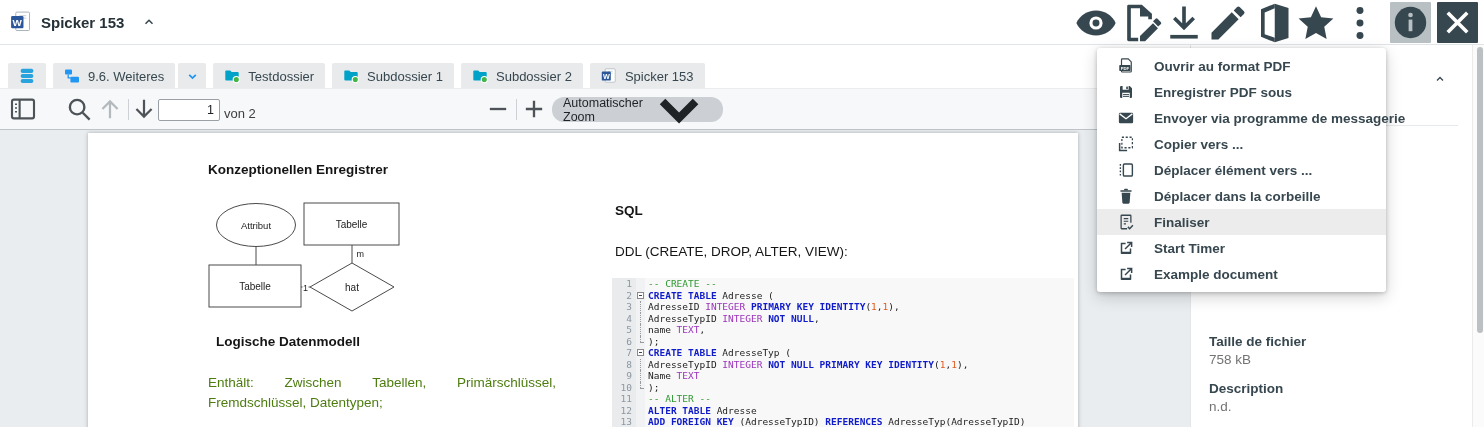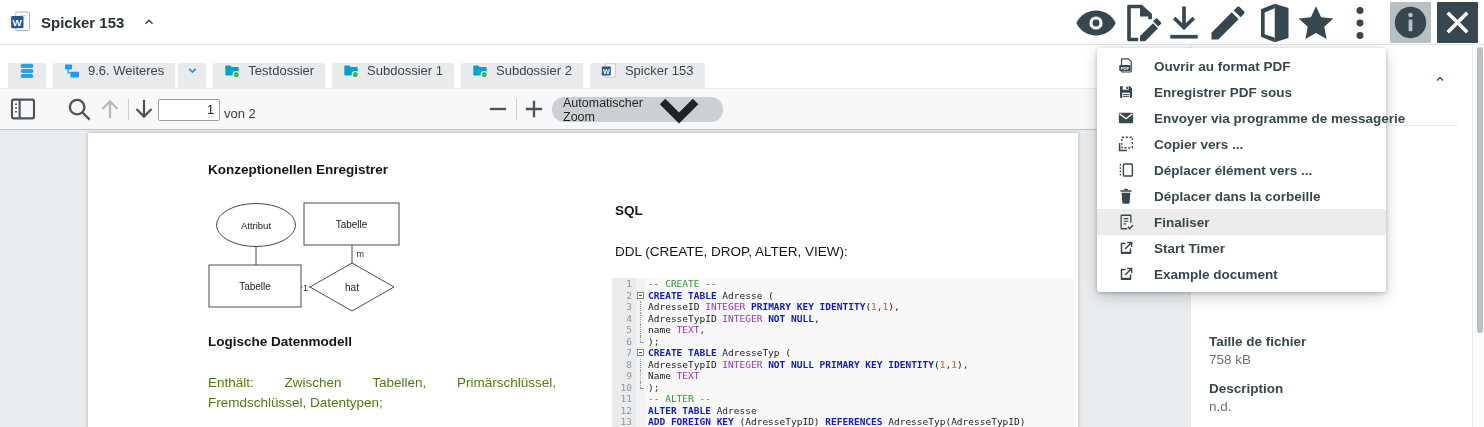--- a/index.html
+++ b/index.html
@@ -21,21 +21,21 @@
   .tb-btn svg{width:21px;height:21px;}
   .sq-btn{width:41px;height:41px;border:none;cursor:pointer;display:flex;align-items:center;
           justify-content:center;padding:0;border-radius:1px;}
   .btn-info{background:var(--info-btn-bg,#b9c0c4);margin-left:8px;color:var(--dark,#37474f);}
   .btn-close{background:var(--close-btn-bg,#37474f);margin-left:6px;}
   .sq-btn svg{width:22px;height:22px;}
 
   
   .breadbar{position:absolute;left:0;top:45px;width:1190px;height:43px;background:#fff;
             display:flex;align-items:center;gap:7px;padding-left:8px;box-sizing:border-box;}
-  .chip{height:27px;background:var(--chip-bg,#e8eaec);border-radius:2px;display:flex;align-items:flex-start;
+  .chip{height:27px;background:var(--chip-bg,#e8eaec);border-radius:2px;display:flex;align-items:center;
         padding:0 11px;gap:8px;font-size:13px;color:#37474f;border:none;cursor:pointer;white-space:nowrap;margin-top:19px;}
   .chip .ic{width:16px;height:16px;}
   .chip.chev{padding:0 6px;margin-left:-4px;}
   .chip.chev svg{width:15px;height:15px;}
 
   
   .pdftoolbar{position:absolute;left:0;top:88px;width:1190px;height:42px;background:#f7f8f9;
               border-top:1px solid #ececec;border-bottom:1px solid #bfc3c7;box-sizing:border-box;z-index:1;}
   .tbi{position:absolute;top:0;height:40px;display:flex;align-items:center;justify-content:center;
        background:none;border:none;color:#4d5358;cursor:pointer;padding:0;}
@@ -346,21 +346,21 @@
         </g>
         <text x="50" y="29.5" font-size="9.5" text-anchor="middle">Attribut</text>
         <text x="145.5" y="29" font-size="10" text-anchor="middle">Tabelle</text>
         <text x="49" y="91" font-size="10" text-anchor="middle">Tabelle</text>
         <text x="146" y="91.5" font-size="10" text-anchor="middle">hat</text>
         <text x="150.5" y="57.5" font-size="9">m</text>
         <rect x="96.5" y="83.5" width="6" height="8.5" fill="#fff"></rect>
         <text x="99.5" y="91.5" font-size="9" text-anchor="middle">1</text>
       </svg>
 
-      <div class="doc-h" style="left:120px;top:201px;text-align:center;">Logische Datenmodell</div>
+      <div class="doc-h" style="left:128px;top:201px;text-align:center;">Logische Datenmodell</div>
       <div class="para">
         <div class="just">Enthält: Zwischen Tabellen, Primärschlüssel,</div>
         <div>Fremdschlüssel, Datentypen;</div>
       </div>
 
       <div class="doc-h" style="left:527px;top:70px;">SQL</div>
       <div class="doc-h" style="left:527px;top:111px;font-weight:normal;">DDL (CREATE, DROP, ALTER, VIEW):</div>
 
       <div class="codeblock">
           <div class="cl">

